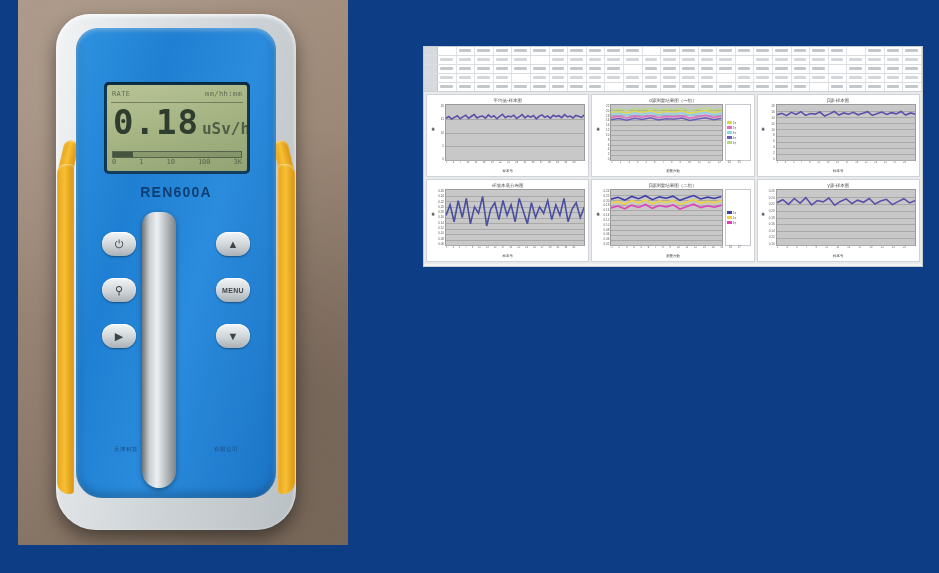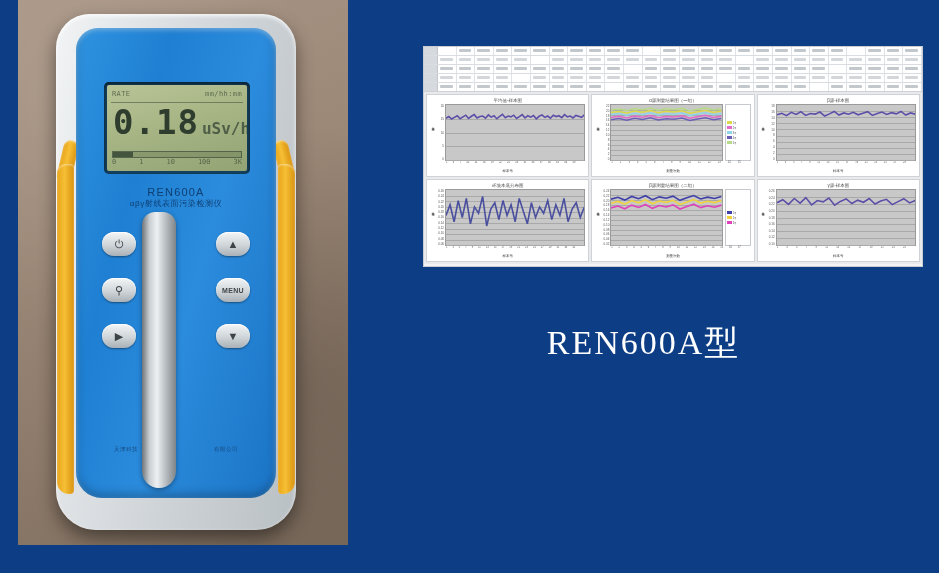--- a/index.html
+++ b/index.html
@@ -69,21 +69,21 @@
     font-family:"DejaVu Sans Mono", monospace;}
   .lcd-unit{font-size:16px;margin-left:3px;opacity:.8;font-weight:700;}
   .lcd-bar{position:absolute;left:5px;right:5px;top:66px;height:5px;
     border:1px solid rgba(45,60,45,.55);background:rgba(70,90,60,.25);}
   .lcd-bar i{display:block;height:100%;width:16%;background:rgba(45,60,45,.75);}
   .lcd-scale{position:absolute;left:5px;right:5px;top:73px;height:11px;
     display:flex;justify-content:space-between;font-size:7px;opacity:.72;}
 
   
   .silk{position:absolute;left:0;right:0;top:158px;text-align:center;color:#0e3f72;}
-  .silk .m1{font-size:11px;font-weight:400;letter-spacing:1.2px;line-height:12px;}
+  .silk .m1{font-size:14px;font-weight:700;letter-spacing:1.2px;line-height:12px;}
   .silk .m2{font-size:8px;letter-spacing:.6px;line-height:12px;}
 
   
   .strip{
     position:absolute;left:86px;top:198px;width:34px;height:276px;
     background:linear-gradient(90deg,#6f7478 0%,#c9ced2 22%,#eef1f3 44%,#b7bdc1 70%,#7e8488 100%);
     border-radius:14px 14px 18px 18px;
     box-shadow:0 2px 5px rgba(0,0,0,.35);
   }
 
@@ -186,21 +186,20 @@
                 <span>1</span>
                 <span>10</span>
                 <span>100</span>
                 <span>3K</span>
               </div>
           </div>
         </div>
 
         <div class="silk">
           <div class="m1">REN600A</div>
-          <div class="m2">αβγ射线表面污染检测仪</div>
         </div>
 
         <div class="keys">
           <div class="key k1">
             <span>⏻</span>
           </div>
           <div class="key k2">
             <span>⚲</span>
           </div>
           <div class="key k3">
@@ -730,16 +729,15 @@
             <span>21</span>
             <span>23</span>
             <span>25</span>
           </div>
           <div class="cxlab">样本号</div>
         </div>
       </div>
   </div>
 
   <div class="titles">
-    <div class="title1">REN600A型</div>
   </div>
 
 </div>
 
 </body></html>

